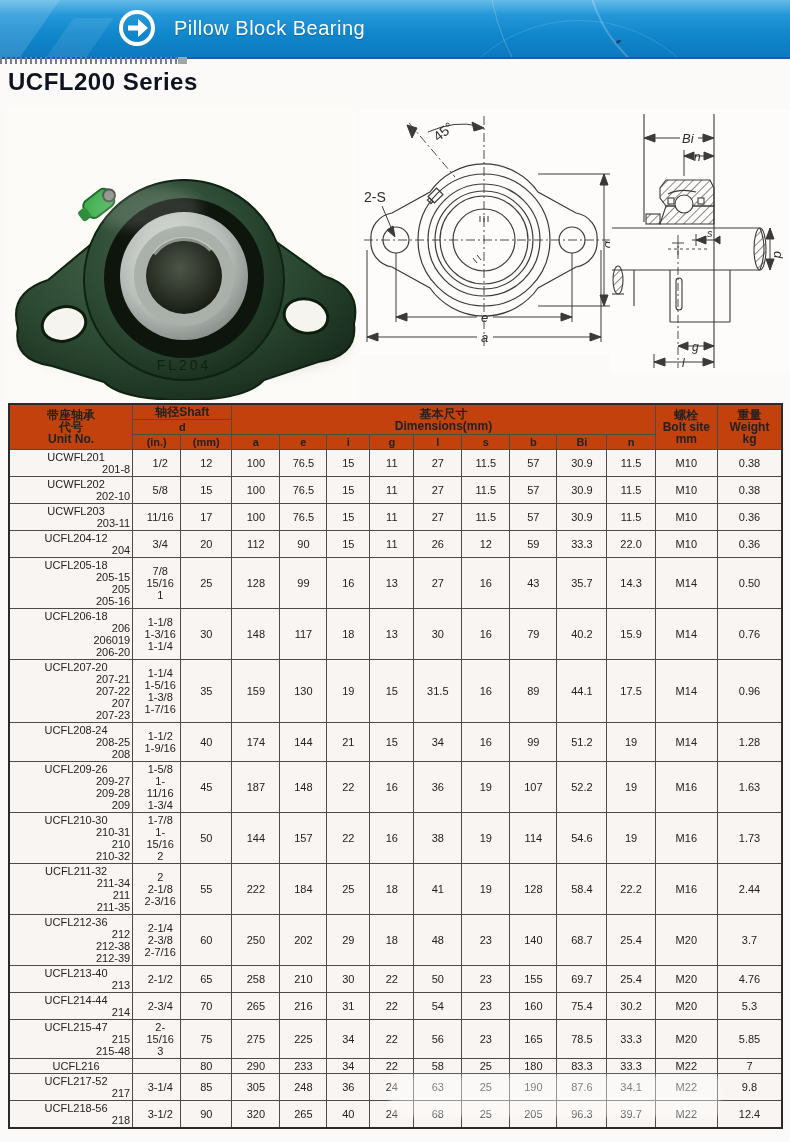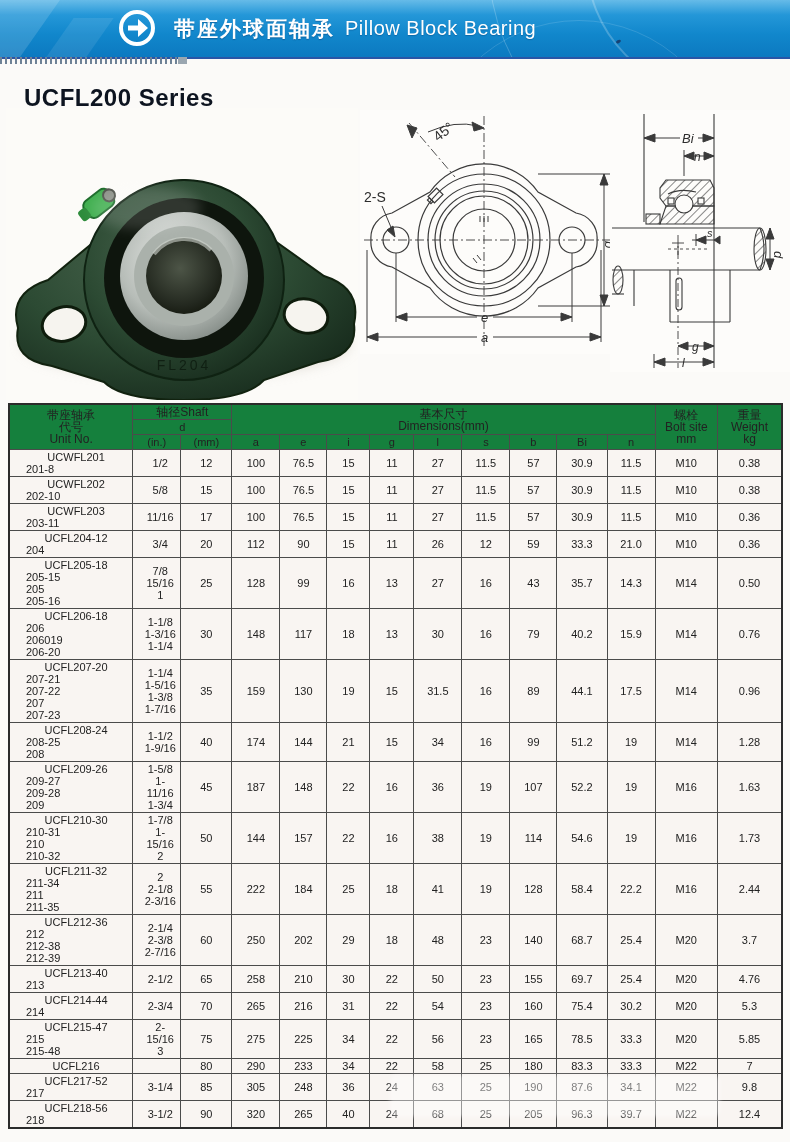--- a/index.html
+++ b/index.html
@@ -27,43 +27,43 @@
   .banner-text{position:absolute;left:174px;top:0;height:57px;display:flex;align-items:center;gap:10px;white-space:nowrap;}
   .banner-cn{color:#fff;font-size:21px;font-weight:bold;letter-spacing:2px;text-shadow:0 1px 1px rgba(0,40,90,.35);}
   .banner-en{color:#fff;font-size:20px;letter-spacing:.5px;text-shadow:0 1px 1px rgba(0,40,90,.3);}
   .comb{
     position:absolute;left:0;top:57px;width:178px;height:7px;
     background:repeating-linear-gradient(90deg,#6e8296 0 2px,rgba(0,0,0,0) 2px 5px);
   }
   .comb-end{position:absolute;left:178px;top:57px;width:9px;height:7px;background:#9aa6b0;}
   
   .series-title{
-    position:absolute;left:8px;top:68px;margin:16px;
+    position:absolute;left:8px;top:68px;margin:0;
     font-size:24px;font-weight:bold;color:#0d1420;letter-spacing:.5px;
   }
   
   .gfx{position:absolute;}
   .photo-svg{left:6px;top:108px;}
   .front-svg{left:360px;top:110px;}
   .section-svg{left:610px;top:110px;}
   
   .spec-wrap{position:absolute;left:8px;top:403px;}
   table.spec{
     border-collapse:collapse;table-layout:fixed;width:775px;
     font-size:11px;border:2px solid #2b2b2b;
   }
   table.spec th,table.spec td{
     border:1px solid #4b4b4b;padding:1px 2px;text-align:center;
     vertical-align:middle;line-height:12px;overflow:hidden;
   }
-  table.spec thead th{background:#15803d;font-weight:normal;white-space:pre-line;}
+  table.spec thead th{background:#c2410c;font-weight:bold;white-space:pre-line;}
   table.spec tbody td{background:#f9f5f2;}
   td.unit-cell{text-align:left;}
   td.unit-cell .unit-first{text-align:center;padding-left:10px;}
-  td.unit-cell .unit-sub{text-align:left;padding-left:14px;}
+  td.unit-cell .unit-sub{text-align:right;padding-left:14px;}
   td.in-cell{text-align:left;}
   td.in-cell div{padding-left:7px;}
   .hdr-big{font-size:12px;}
   
   .watermark{
     position:absolute;left:390px;top:1075px;width:330px;height:42px;
     background:rgba(255,255,255,.42);filter:blur(2px);border-radius:6px;
     pointer-events:none;
   }
   .speck{position:absolute;left:616px;top:40px;width:5px;height:3px;background:#19315e;border-radius:40% 60% 50% 50%;transform:rotate(-30deg);opacity:.8;}
@@ -78,21 +78,20 @@
   <div class="wedge w1"></div>
   <div class="wedge w2"></div>
   <span class="arrow-badge">
     <svg width="38" height="38" viewBox="0 0 38 38">
       <circle cx="19" cy="19" r="16" fill="none" stroke="#ffffff" stroke-width="4"></circle>
       <line x1="10" y1="19" x2="24" y2="19" stroke="#ffffff" stroke-width="5"></line>
       <polygon points="20,10 30,19 20,28" fill="#ffffff"></polygon>
     </svg>
   </span>
   <div class="banner-text">
-    <span class="banner-cn">带座外球面轴承</span>
     <span class="banner-en">Pillow Block Bearing</span>
   </div>
   <div class="speck"></div>
 </div>
 <div class="comb"></div>
 <div class="comb-end"></div>
 
 <h1 class="series-title">UCFL200  Series</h1>
 
 <svg class="gfx photo-svg" width="352" height="292" viewBox="0 0 352 292">
@@ -412,21 +411,21 @@
           </td>
           <td class="mm-cell">20</td>
           <td class="num-cell">112</td>
           <td class="num-cell">90</td>
           <td class="num-cell">15</td>
           <td class="num-cell">11</td>
           <td class="num-cell">26</td>
           <td class="num-cell">12</td>
           <td class="num-cell">59</td>
           <td class="num-cell">33.3</td>
-          <td class="num-cell">21.0</td>
+          <td class="num-cell">22.0</td>
           <td class="bolt-cell">M10</td>
           <td class="weight-cell">0.36</td>
         </tr>
         <tr>
           <td class="unit-cell">
             <div class="unit-first">UCFL205-18</div>
             <div class="unit-sub">205-15</div>
             <div class="unit-sub">205</div>
             <div class="unit-sub">205-16</div>
           </td>

